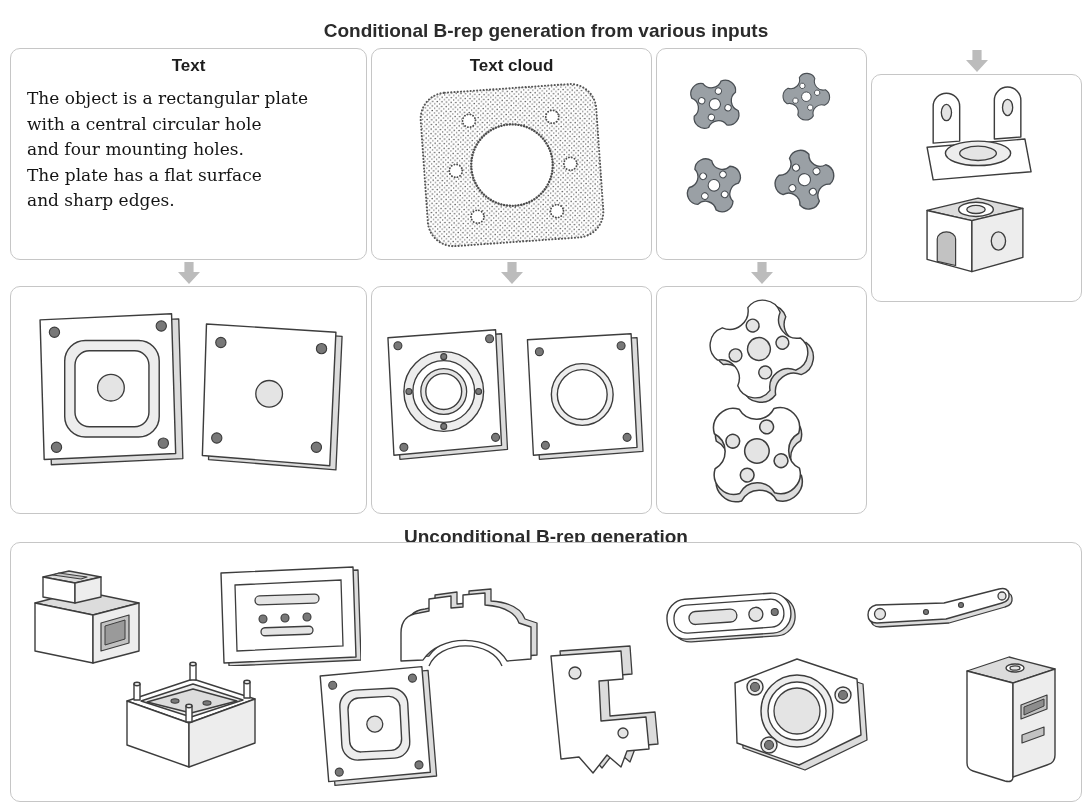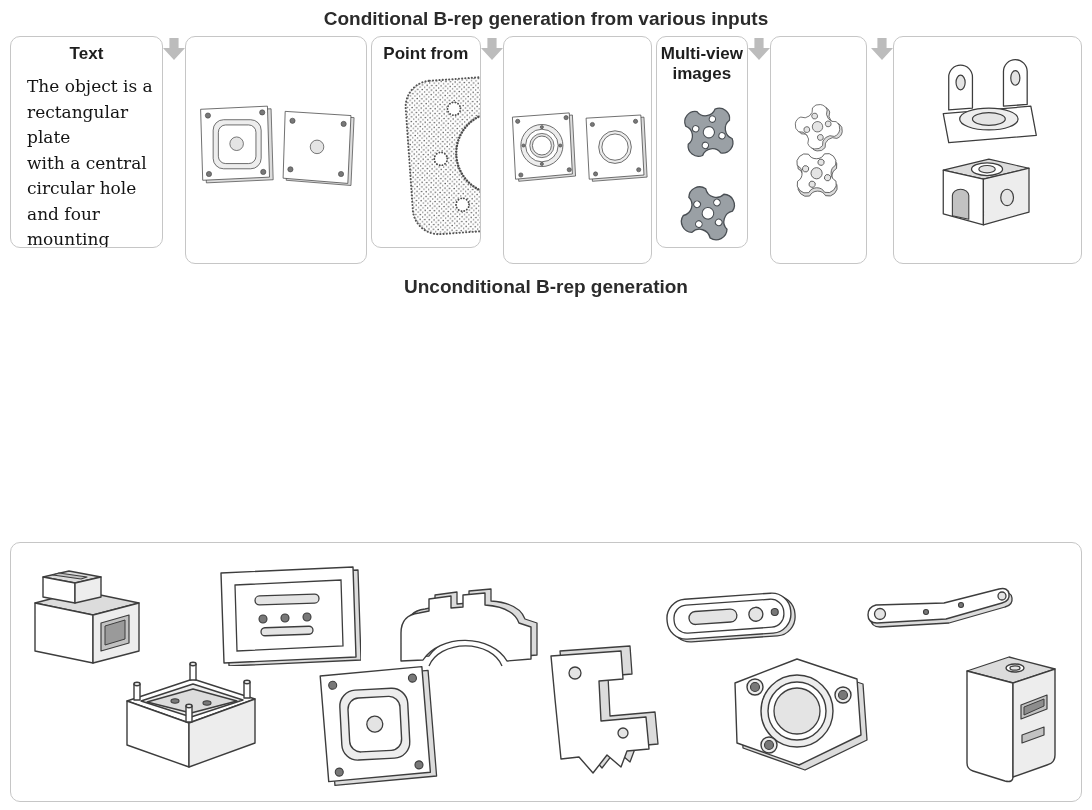--- a/index.html
+++ b/index.html
@@ -1,21 +1,21 @@
 <!DOCTYPE html>
 <html><head>
 <meta charset="utf-8">
 <style>
   * { box-sizing: border-box; }
   html,body { margin:0; padding:0; background:#fff; }
   .fig { position:relative; width:1092px; height:810px; background:#fff;
          font-family:"Liberation Sans", sans-serif; overflow:hidden; }
-  .title { text-align:center; font-size:19px; font-weight:600; color:#2b2b2b; padding-top:8px; }
+  .title { text-align:center; font-size:19px; font-weight:600; color:#2b2b2b; padding-top:20px; }
   .cond-grid { display:grid; grid-template-columns:357px 281px 211px 211px; gap:4px; padding:6px 10px 0 10px; }
-  .col { display:flex; }
+  .col { display:flex; flex-direction:column; }
   .panel { background:#fff; border:1.5px solid #c6c6c6; border-radius:10px; }
   .input-panel { height:212px; padding-top:7px; overflow:hidden; }
   .panel-h { text-align:center; font-size:17px; font-weight:600; color:#1e1e1e; }
   .prompt { font-family:"DejaVu Serif", serif; font-size:17px; line-height:1.5;
             color:#141414; white-space:pre-line; padding:10px 0 0 16px; }
   .fig-art { display:block; margin:3px auto 0 auto; }
   .arrow-wrap { height:26px; display:flex; align-items:center; justify-content:center; }
   .arrow { width:22px; height:24px; }
   .out-panel { height:228px; overflow:hidden; }
   .out-panel svg { display:block; width:100%; height:100%; }
@@ -79,21 +79,21 @@
             <circle class="dhole" cx="302" cy="60" r="5"></circle>
             <circle class="dhole" cx="297" cy="156" r="5"></circle>
             <circle class="dhole" cx="200" cy="147" r="5"></circle>
           </g>
         </svg>
       </div>
     </div>
 
     <div class="col">
       <div class="panel input-panel">
-        <div class="panel-h">Point from</div>
+        <div class="panel-h">Text cloud</div>
         <svg class="fig-art" width="250" viewBox="0 0 270 185">
           <defs>
             <pattern id="pc" width="5" height="5" patternUnits="userSpaceOnUse" patternTransform="rotate(7)">
               <circle cx="1.2" cy="1.5" r="0.85" fill="#525252"></circle>
               <circle cx="3.7" cy="3.9" r="0.75" fill="#5e5e5e"></circle>
             </pattern>
           </defs>
           <g transform="rotate(-4 135 93)">
             <rect x="40" y="10" width="190" height="166" rx="28" fill="url(#pc)"></rect>
             <rect x="40" y="10" width="190" height="166" rx="28" fill="none" stroke="#565656" stroke-width="2.2" stroke-dasharray="0.1 3.4" stroke-linecap="round"></rect>
@@ -146,21 +146,20 @@
             <circle class="dhole" cx="250" cy="38" r="4"></circle>
             <circle class="dhole" cx="256" cy="130" r="4"></circle>
             <circle class="dhole" cx="174" cy="138" r="4"></circle>
           </g>
         </svg>
       </div>
     </div>
 
     <div class="col">
       <div class="panel input-panel">
-        <div class="panel-h">Multi-view images</div>
         <svg class="fig-art" width="198" viewBox="0 0 210 180">
           <g transform="translate(55,48) rotate(15) scale(0.85)">
             <path d="M0,-30A13,13 0 0 1 21,-21A13,13 0 0 0 30,0A13,13 0 0 1 21,21A13,13 0 0 0 0,30A13,13 0 0 1 -21,21A13,13 0 0 0 -30,0A13,13 0 0 1 -21,-21A13,13 0 0 0 0,-30Z" stroke="#4a4f54" stroke-width="1.6" fill="#9aa0a5"></path>
             <circle class="mvhole" r="7"></circle>
               <circle class="mvhole" cy="-17" r="4"></circle>
               <circle class="mvhole" cx="17" r="4"></circle>
               <circle class="mvhole" cy="17" r="4"></circle>
               <circle class="mvhole" cx="-17" r="4"></circle>
           </g>
           <g transform="translate(152,40) rotate(-20) scale(0.72)">

